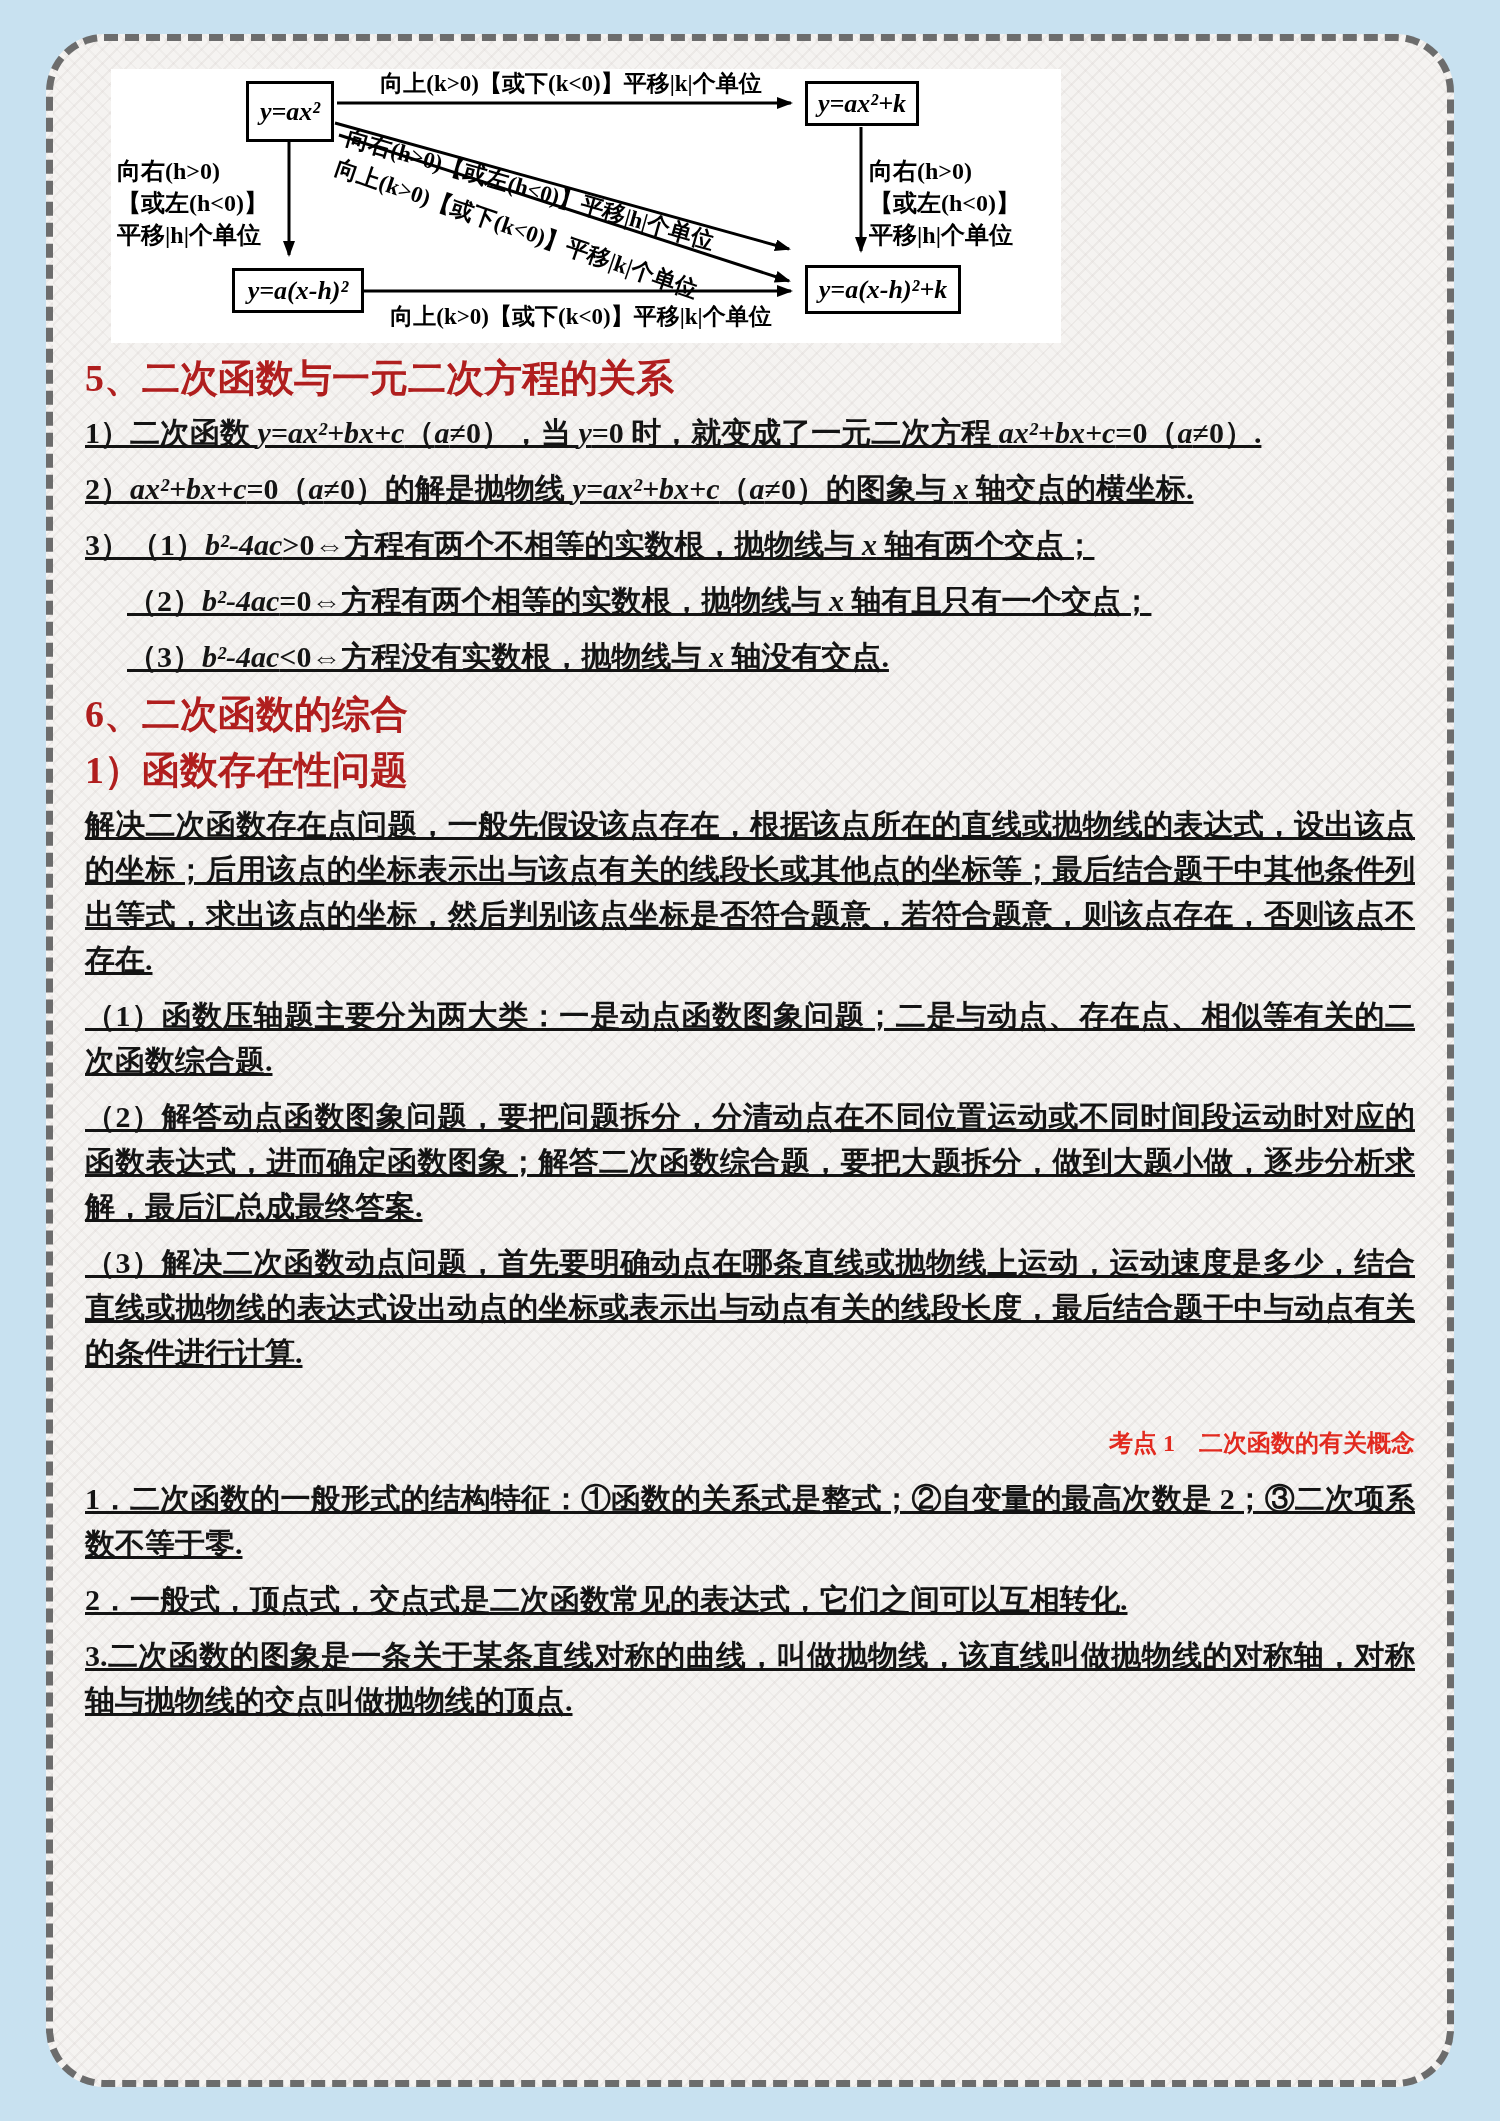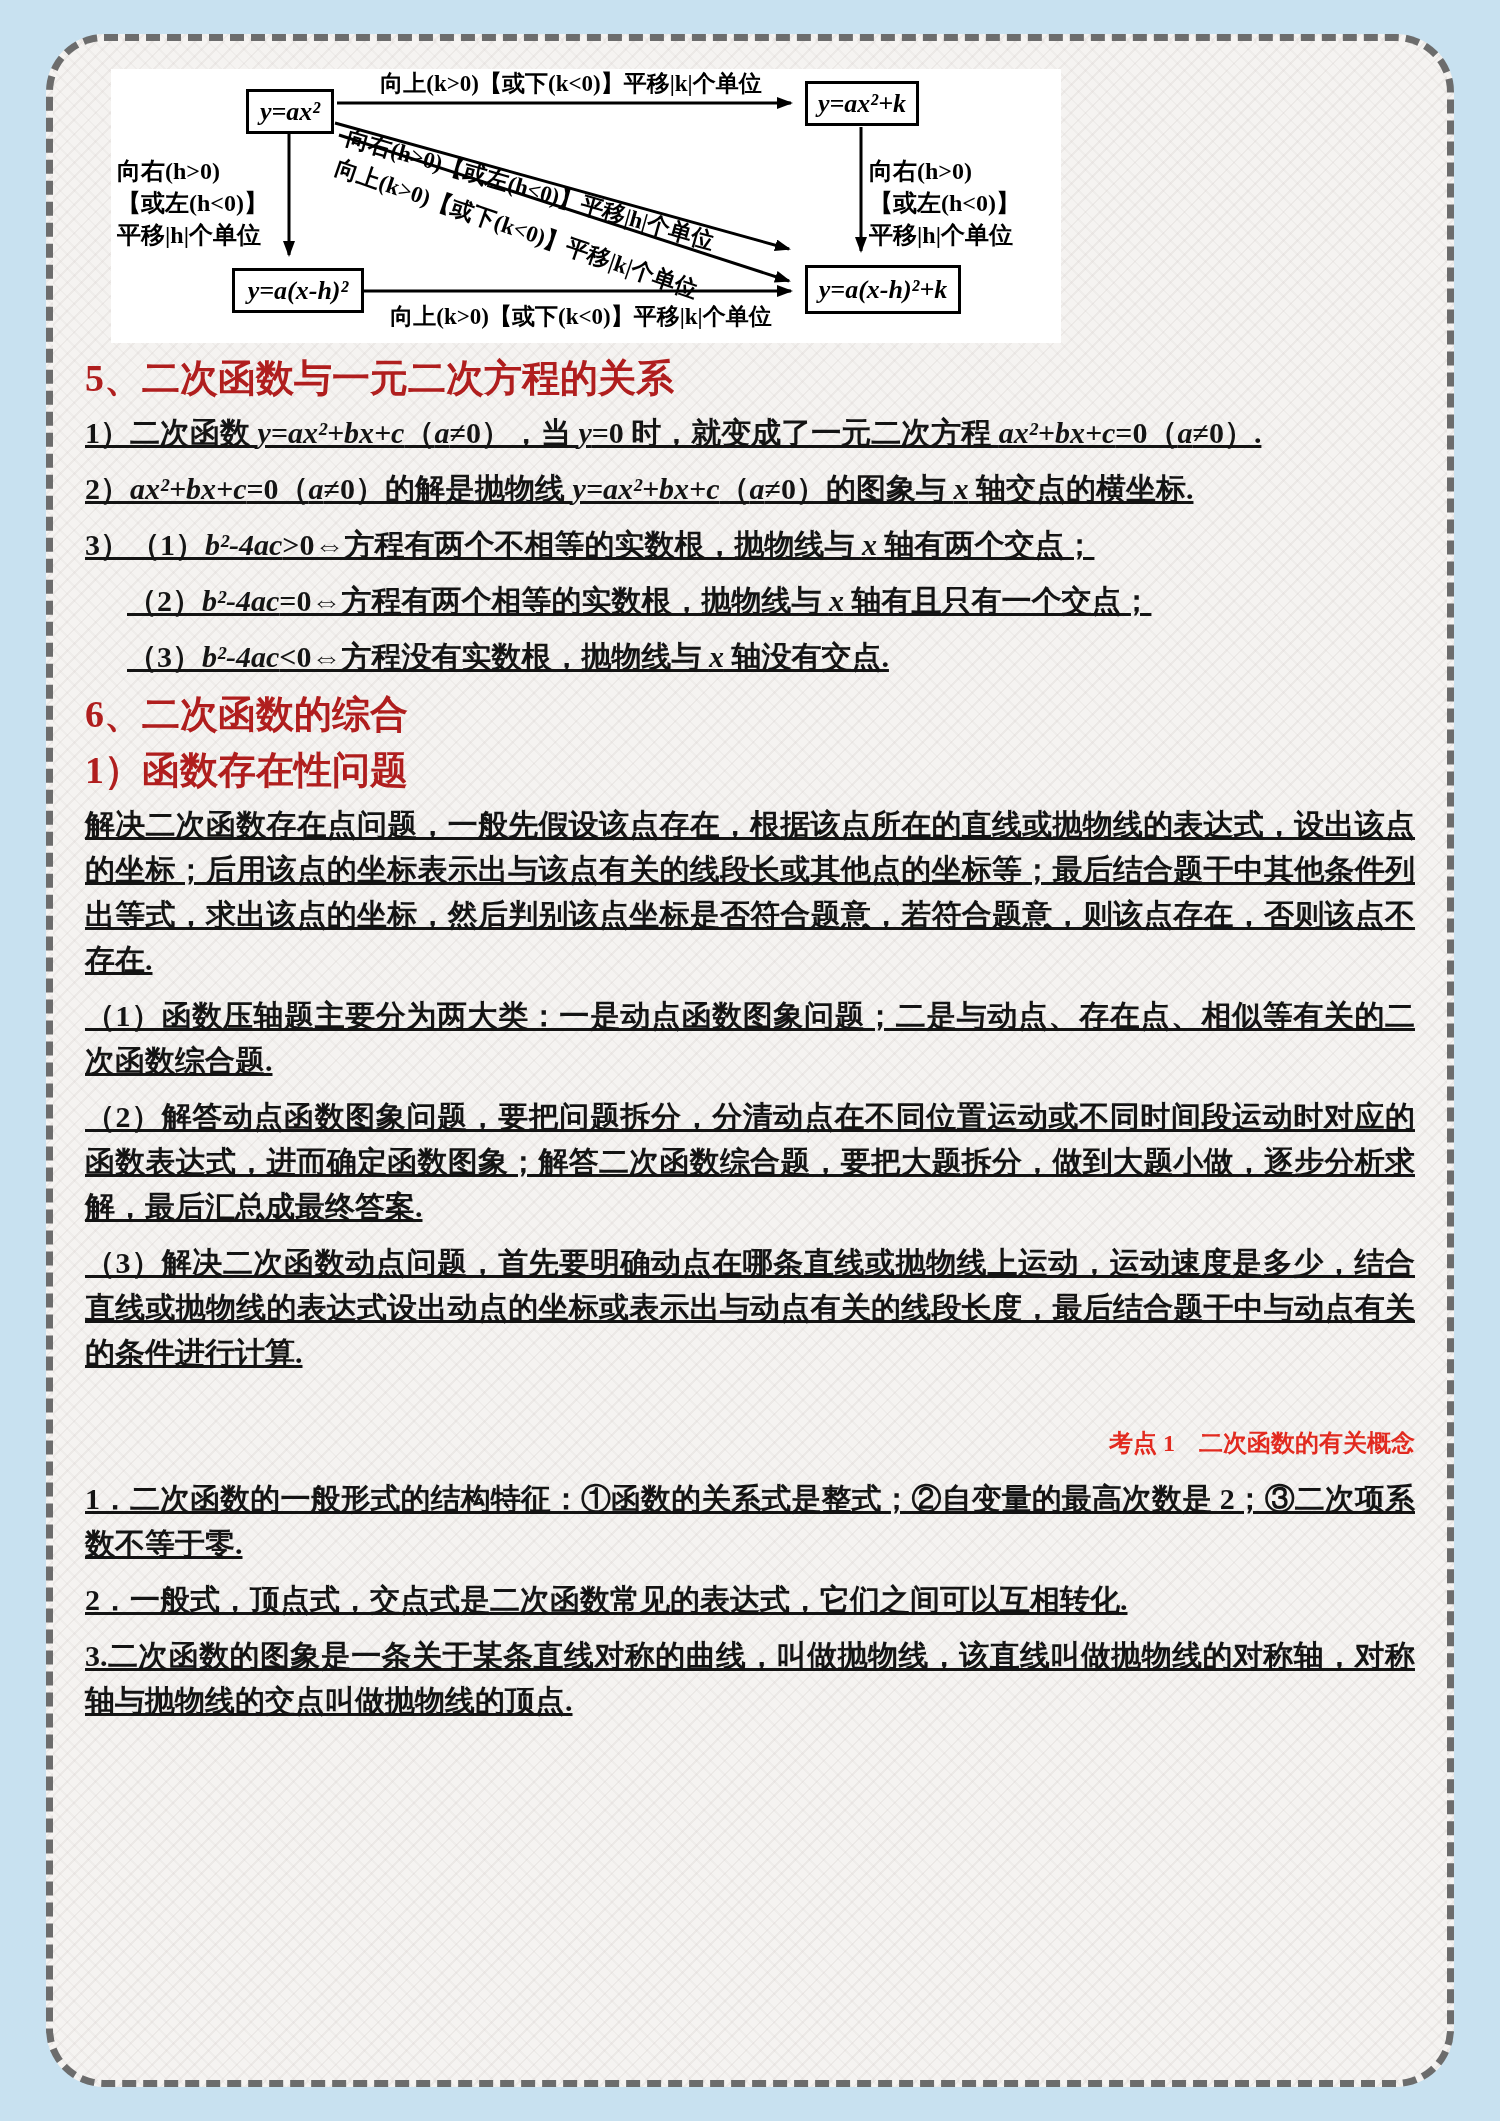--- a/index.html
+++ b/index.html
@@ -25,21 +25,21 @@
     position:relative;width:950px;height:274px;
     background:#ffffff;margin:6px 0 8px 28px;
   }
   .diagram-panel svg{position:absolute;left:0;top:0;}
   .fbox{
     position:absolute;border:3px solid #000;background:#fff;
     font-style:italic;font-size:26px;font-weight:600;color:#000;
     display:flex;align-items:center;justify-content:center;
     font-family:"Liberation Serif",serif;box-sizing:border-box;
   }
-  .b-tl{left:135px;top:12px;width:88px;height:45px;margin-top:8px;}
+  .b-tl{left:135px;top:12px;width:88px;height:61px;}
   .b-tr{left:694px;top:12px;width:114px;height:45px;}
   .b-bl{left:121px;top:199px;width:132px;height:45px;}
   .b-br{left:694px;top:196px;width:156px;height:49px;}
   .dlabel{
     position:absolute;font-size:23px;line-height:30px;color:#000;
     white-space:pre-line;font-weight:600;
   }
   .l-top{left:234px;top:0px;width:452px;text-align:center;}
   .l-left{left:6px;top:86px;width:160px;font-size:24px;line-height:32px;}
   .l-right{left:758px;top:86px;width:190px;font-size:24px;line-height:32px;}

